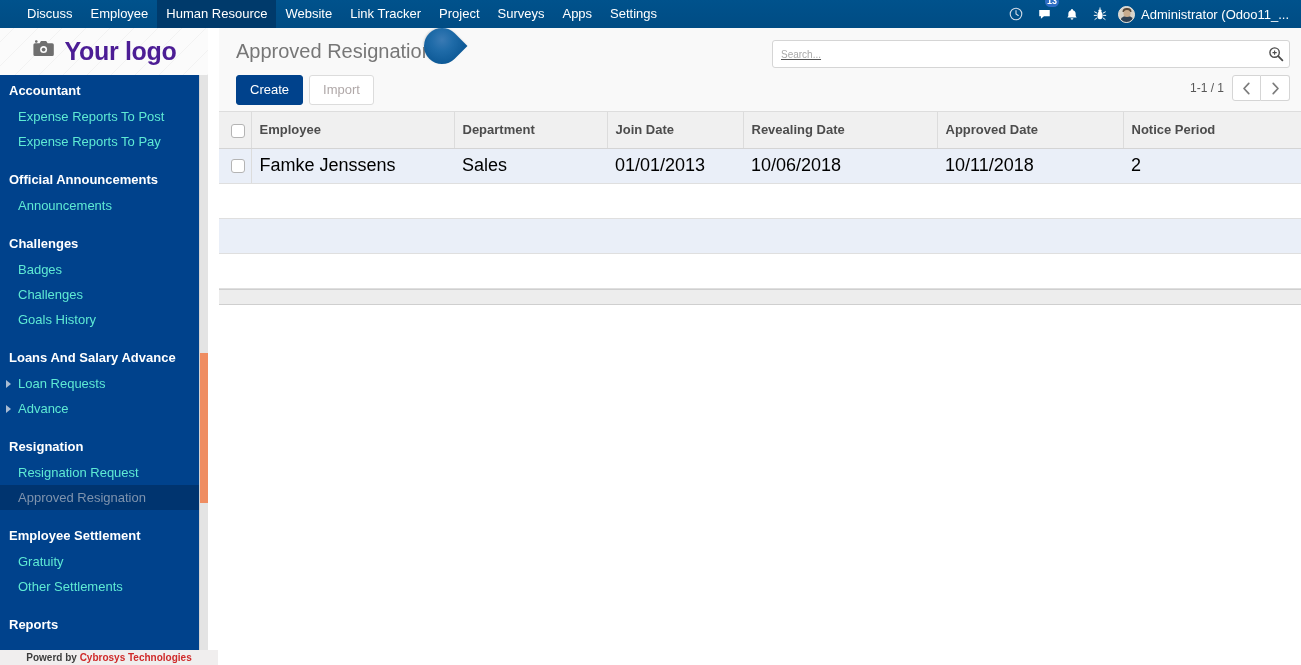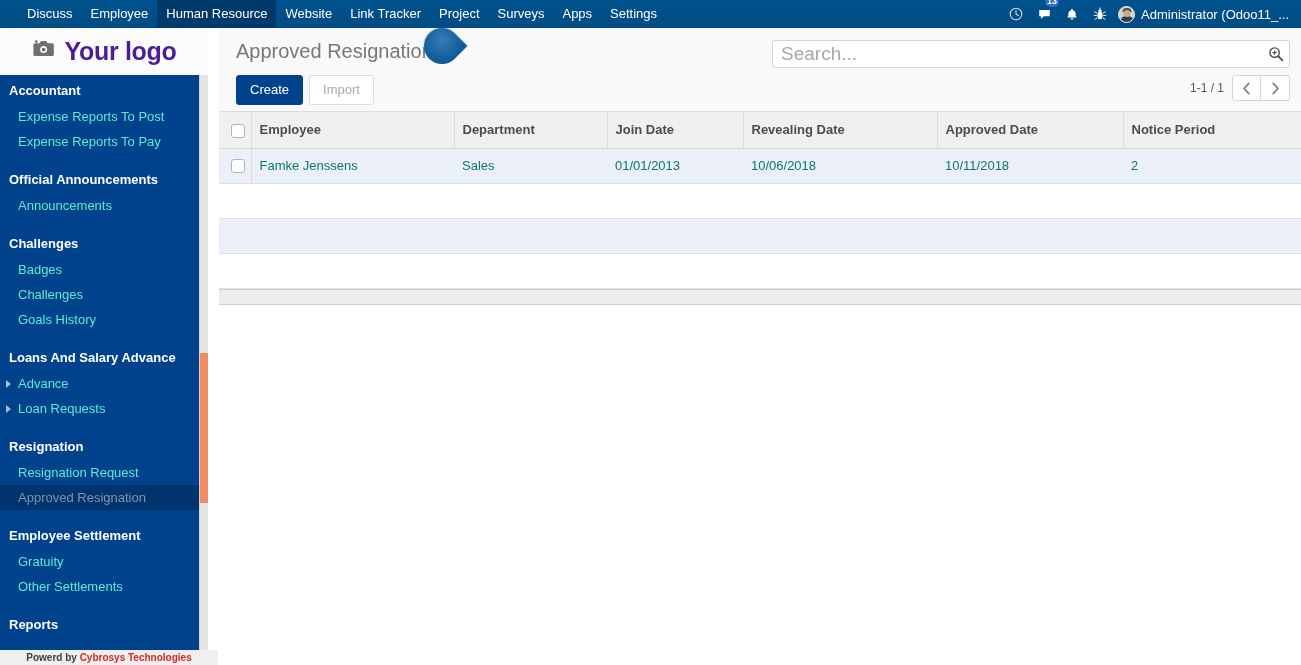--- a/index.html
+++ b/index.html
@@ -280,24 +280,25 @@
     background: #ffffff;
     border: 1px solid #d5d5d5;
     border-radius: 3px;
     display: flex; align-items: center;
   }
   #search-input {
     flex: 1;
     border: none; outline: none;
     background: transparent;
     font-family: "Liberation Sans", sans-serif;
-    font-size: 19px;
+    font-size: 10px;
     color: #555;
     padding: 0 8px;
     height: 26px;
+    text-decoration: underline;
   }
   #search-input::placeholder { color: #a8a8a8; }
   #search-icon-btn {
     width: 26px; height: 26px;
     display: flex; align-items: center; justify-content: center;
     cursor: pointer;
   }
 
   #pager {
     position: absolute;
@@ -340,22 +341,22 @@
   }
   table.olist thead th.cbcol, table.olist tbody td.cbcol {
     border-right: 1px solid #dcdcdc;
     padding: 0 0 0 12px;
   }
   table.olist tbody tr { height: 35px; }
   table.olist tbody tr.datarow { background: #eaeff8; }
   table.olist tbody tr.blank-white { background: #ffffff; }
   table.olist tbody tr.blank-blue  { background: #eaeff8; }
   table.olist tbody td {
-    font-size: 13px;
-    color: #0f766e;
+    font-size: 18px;
+    color: #000000;
     padding: 0 8px;
     border-bottom: 1px solid #dfdfdf;
     white-space: nowrap;
     overflow: hidden;
   }
   .ocheck {
     width: 14px; height: 14px;
     border: 1px solid #b4b4b4;
     border-radius: 3px;
     background: #ffffff;
@@ -448,22 +449,22 @@
         <div class="menu-link"><span>Announcements</span></div>
       </div>
       <div class="menu-group">
         <div class="menu-header">Challenges</div>
         <div class="menu-link"><span>Badges</span></div>
         <div class="menu-link"><span>Challenges</span></div>
         <div class="menu-link"><span>Goals History</span></div>
       </div>
       <div class="menu-group">
         <div class="menu-header">Loans And Salary Advance</div>
+        <div class="menu-link has-caret"><span class="caret"></span><span>Loan Requests</span></div>
         <div class="menu-link has-caret"><span class="caret"></span><span>Advance</span></div>
-        <div class="menu-link has-caret"><span class="caret"></span><span>Loan Requests</span></div>
       </div>
       <div class="menu-group">
         <div class="menu-header">Resignation</div>
         <div class="menu-link"><span>Resignation Request</span></div>
         <div class="menu-link selected"><span>Approved Resignation</span></div>
       </div>
       <div class="menu-group">
         <div class="menu-header">Employee Settlement</div>
         <div class="menu-link"><span>Gratuity</span></div>
         <div class="menu-link"><span>Other Settlements</span></div>

